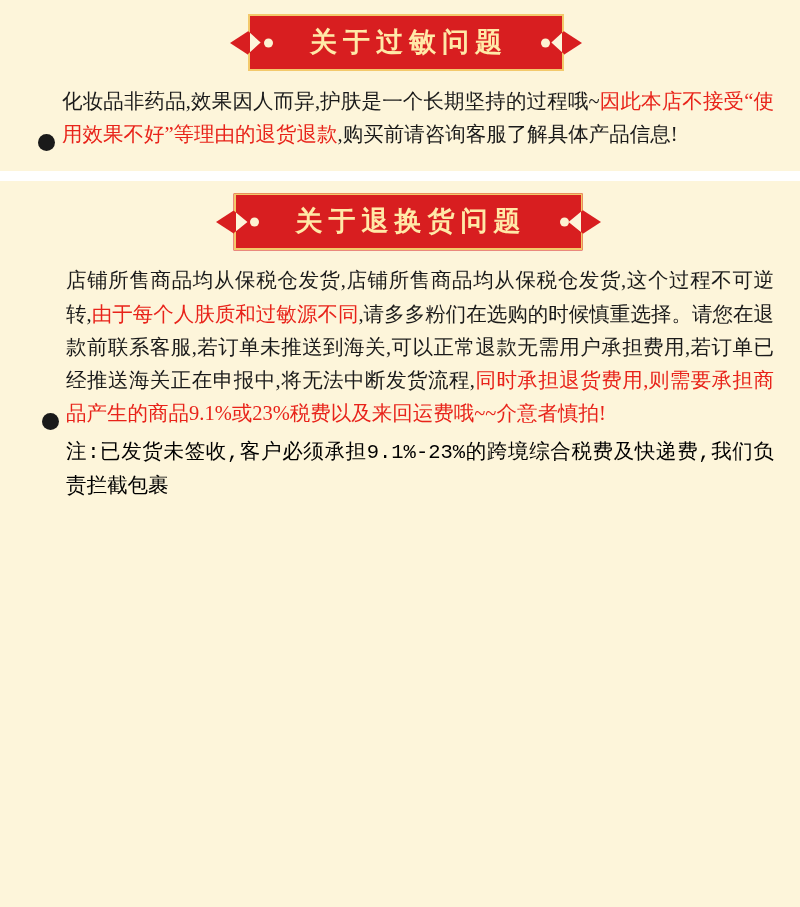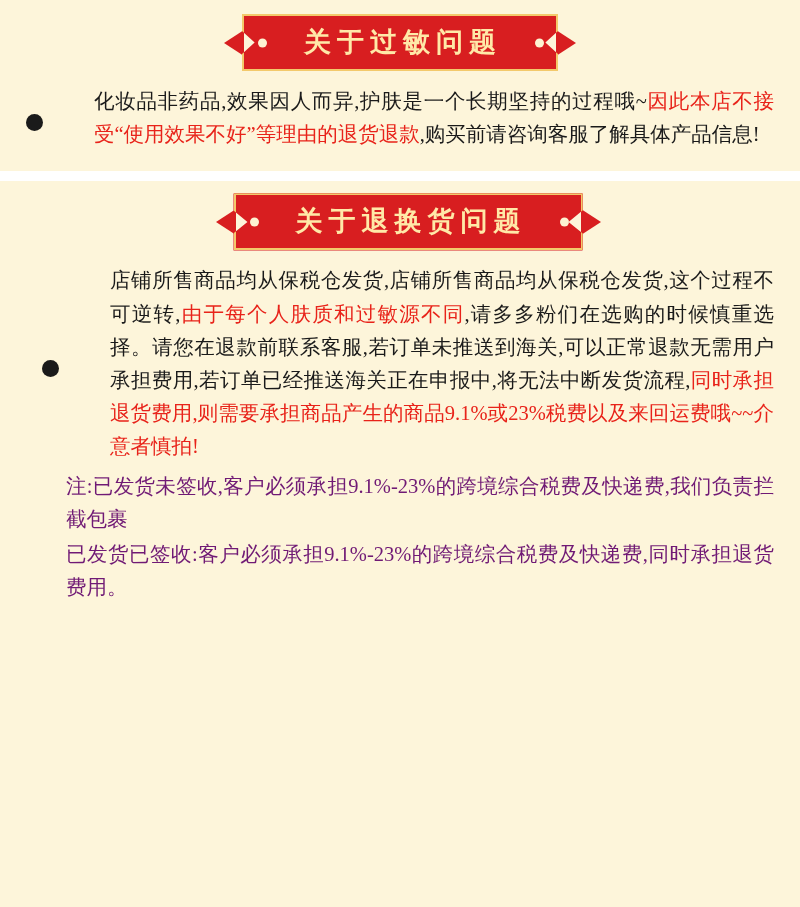--- a/index.html
+++ b/index.html
@@ -24,21 +24,21 @@
   .section {
     background: #fdf5da;
     position: relative;
     box-sizing: border-box;
   }
   .section-gap {
     height: 10px;
     background: #ffffff;
     flex: 0 0 auto;
   }
-  .sec1 { flex: 0 0 auto; padding: 14px 0 14px 0; }
+  .sec1 { flex: 0 0 auto; padding: 14px 0 14px 12px; }
   .sec2 { flex: 1 1 auto; padding: 12px 0 10px 16px; }
 
   
   .banner-wrap {
     display: flex;
     justify-content: center;
     align-items: center;
     margin-bottom: 14px;
   }
   .banner {
@@ -91,23 +91,22 @@
     right: 0;
     border-left: 20px solid #d81e20;
   }
 
   
   .content {
     padding: 0 26px;
   }
   .bullet-row {
     display: flex;
-    align-items: center;
+    align-items: flex-end;
     margin-bottom: 6px;
-    gap: 44px;
   }
   .dot {
     flex: 0 0 auto;
     width: 17px;
     height: 17px;
     border-radius: 50%;
     background: #1a1a1a;
     margin-top: 8px;
     margin-right: 7px;
   }
@@ -119,24 +118,24 @@
     text-align: justify;
     text-justify: inter-ideograph;
     font-family: "Liberation Serif", "DejaVu Serif", serif;
   }
   .red {
     color: #e8231a;
   }
   .note {
     font-size: 20.5px;
     line-height: 1.62;
-    color: #701a75;
+    color: #000000;
     text-align: justify;
     text-justify: inter-ideograph;
-    font-family: Liberation Serif, serif;
+    font-family: Liberation Mono, monospace;
     padding-left: 24px;
     margin-top: 2px;
   }
 </style>
 </head>
 <body>
 
 <div class="page">
 
   <div class="section sec1">
@@ -176,18 +175,17 @@
 
       <div class="bullet-row">
         <span class="dot"></span>
         <div class="para">
           <span>店铺所售商品均从保税仓发货,店铺所售商品均从保税仓发货,这个过程不可逆转,</span><span class="red">由于每个人肤质和过敏源不同</span><span>,请多多粉们在选购的时候慎重选择。请您在退款前联系客服,若订单未推送到海关,可以正常退款无需用户承担费用,若订单已经推送海关正在申报中,将无法中断发货流程,</span><span class="red">同时承担退货费用</span><span class="red">,则需要承担商品产生的商品9.1%或23%税费以及来回运费哦~~介意者慎拍!</span>
         </div>
       </div>
 
 
       <div class="note">注:已发货未签收,客户必须承担9.1%-23%的跨境综合税费及快递费,我们负责拦截包裹</div>
-      <div class="note">已发货已签收:客户必须承担9.1%-23%的跨境综合税费及快递费,同时承担退货费用。</div>
 
     </div>
   </div>
 
 </div>
 
 </body></html>

